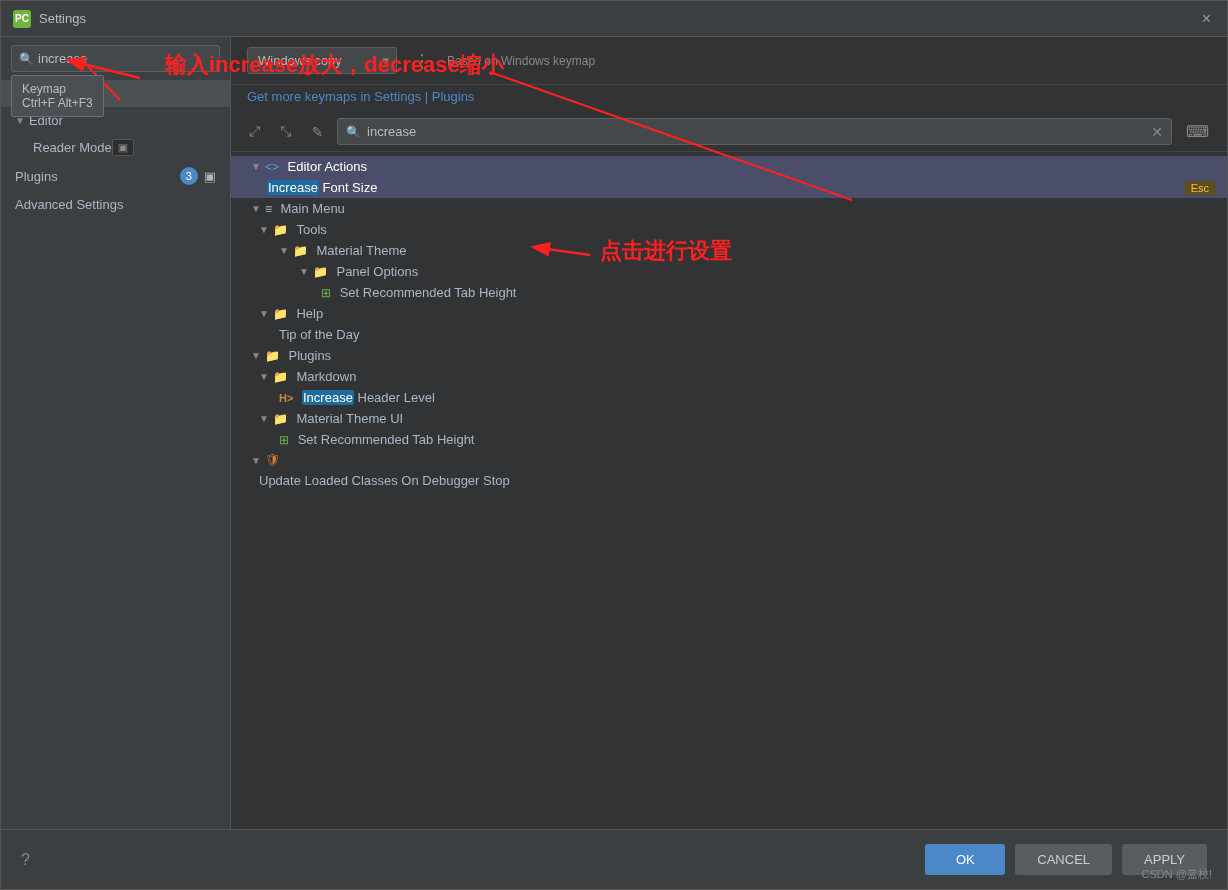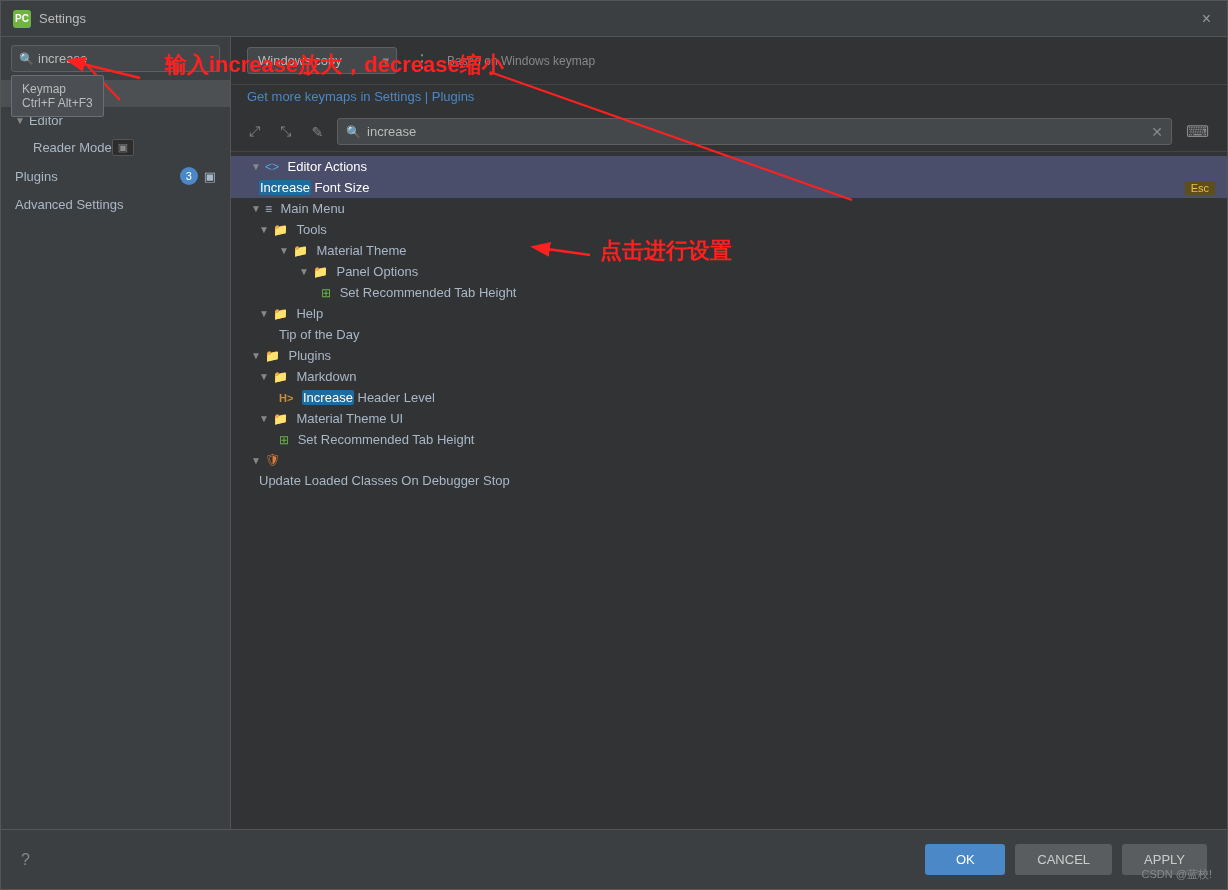--- a/index.html
+++ b/index.html
@@ -477,21 +477,21 @@
 
       <div class="tree-area">
 
         <div class="tree-item selected">
           <span class="indent" style="width:8px"></span>
           <span class="arrow">▼</span>
           <span class="item-icon code-icon">&lt;&gt;</span>
           <span class="item-label">&nbsp;Editor Actions</span>
         </div>
 
-        <div class="tree-item selected" style="padding-left: 28px;">
+        <div class="tree-item selected" style="padding-left: 36px;">
           <span class="item-label">
             <span class="highlight">Increase</span> Font Size
           </span>
           <span class="item-shortcut">Esc</span>
         </div>
 
         <div class="tree-item">
           <span class="indent" style="width:8px"></span>
           <span class="arrow">▼</span>
           <span class="item-icon">≡</span>

